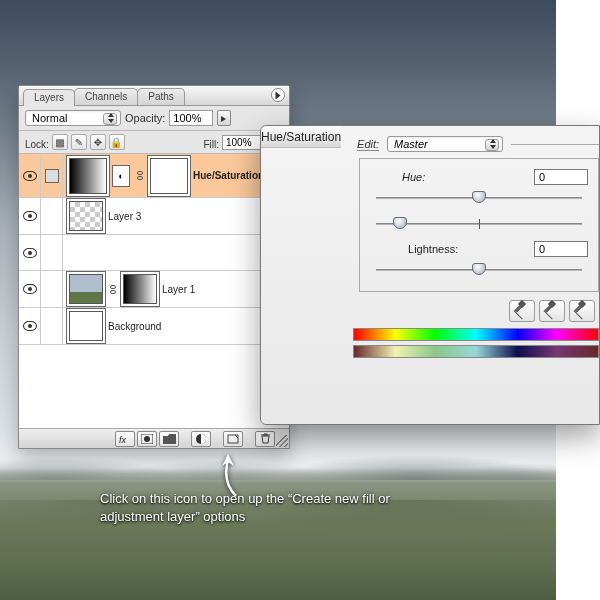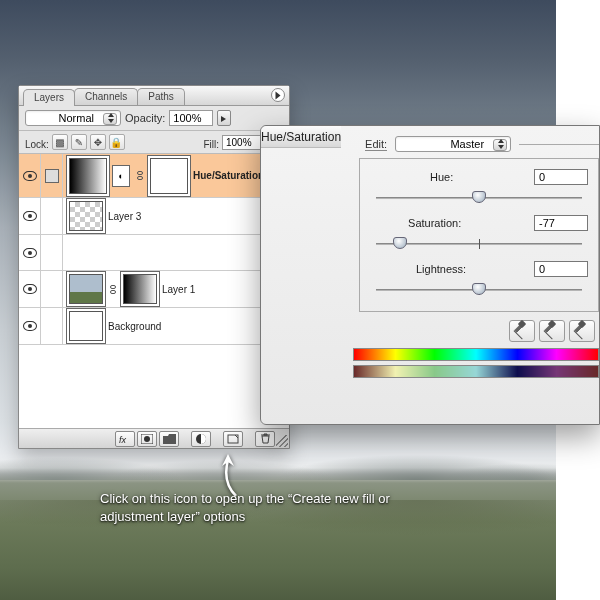--- a/index.html
+++ b/index.html
@@ -58,21 +58,20 @@
 
   .row-controls {
     padding: 4px 6px; display:flex; align-items:center; gap:4px;
     border-bottom: 1px solid #bbb;
   }
   .lbl { color:#333; }
   .select {
     border: 1px solid #999; background: #fff; border-radius: 3px;
     padding: 1px 26px 1px 6px; position: relative; display:inline-block;
     box-shadow: inset 0 1px 2px rgba(0,0,0,.08);
-    text-align: right;
   }
   .select::after {
     content:""; position:absolute; right:3px; top:2px; width:12px; height: calc(100% - 4px);
     background: linear-gradient(#fafafa,#d5d5d5); border:1px solid #999; border-radius:3px;
   }
   .select .arrows {
     position:absolute; right:6px; top:50%; transform:translateY(-50%);
     width:6px; height:10px; z-index:2;
   }
   .select .arrows::before, .select .arrows::after {
@@ -400,55 +399,50 @@
           </svg>
         </div>
       <div class="resize-grip"></div>
     </div>
   </div>
 
   <div class="dialog">
     <div class="titlebar">Hue/Saturation</div>
     <div class="dlg-body">
 
-      <div class="dlg-row" style="margin-left:8px;">
+      <div class="dlg-row" style="margin-left:0;font-style:italic;">
         <span class="lbl" style="border-bottom:1px solid #888;">Edit:</span>
         <div class="select">
           <span>Master</span>
           <span class="arrows"></span>
         </div>
         <div style="flex:1; border-bottom:1px solid #aaa; height:1px; align-self:center;"></div>
       </div>
 
       <div class="slider-group">
 
         <div class="sg-row">
-          <div class="sg-label" style="margin-left:60px;">Hue:</div>
+          <div class="sg-label" style="margin-left:32px;font-style:italic;">Hue:</div>
           <div style="flex:1;"></div>
           <input class="input-md" value="0" style="">
         </div>
         <div class="slider">
           <div class="track"></div>
           <div class="tick" style="left:50%;"></div>
           <div class="knob" style="left:50%;"></div>
         </div>
 
-        <div class="sg-row">
-          <div class="sg-label" style="margin-left:38px;">Saturation:</div>
-          <div style="flex:1;"></div>
-          <input class="input-md" value="-77" style="">
-        </div>
         <div class="slider">
           <div class="track"></div>
           <div class="tick" style="left:50%;"></div>
           <div class="knob" style="left:11.5%;"></div>
         </div>
 
         <div class="sg-row">
-          <div class="sg-label" style="margin-left:26px;text-align:center;">Lightness:</div>
+          <div class="sg-label" style="margin-left:38px;">Lightness:</div>
           <div style="flex:1;"></div>
           <input class="input-md" value="0" style="">
         </div>
         <div class="slider">
           <div class="track"></div>
           <div class="tick" style="left:50%;"></div>
           <div class="knob" style="left:50%;"></div>
         </div>
       </div>
 

